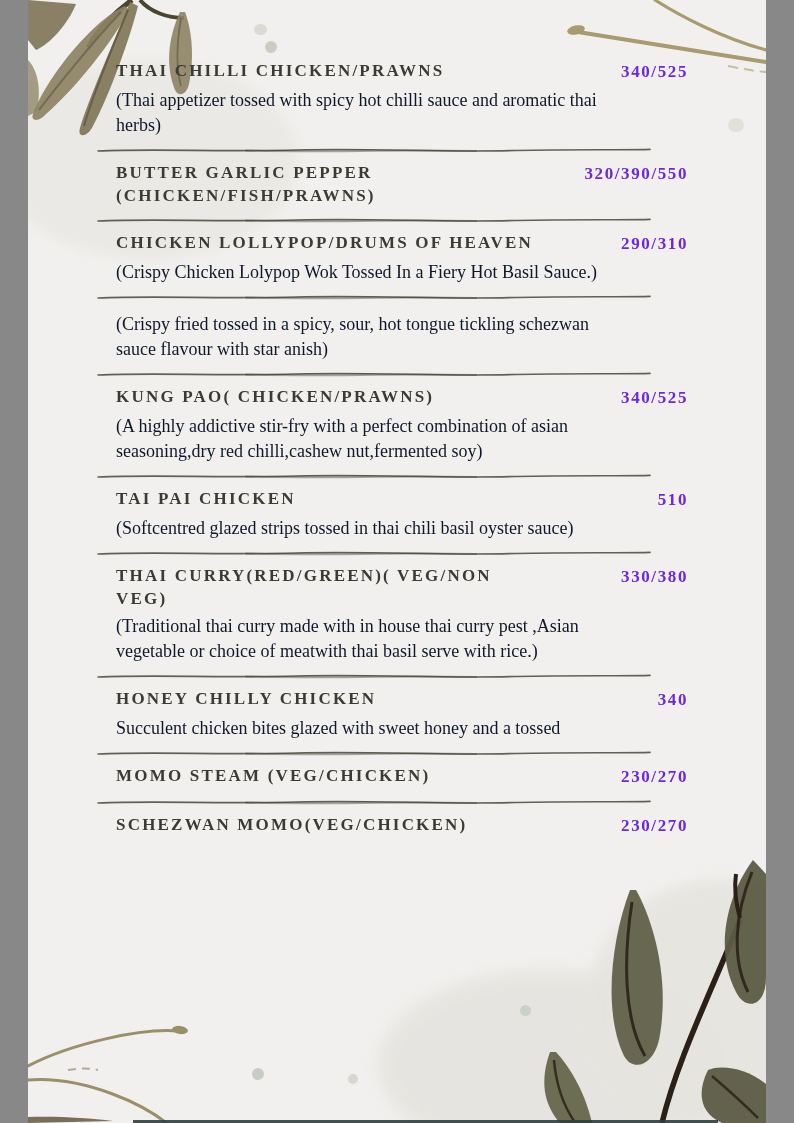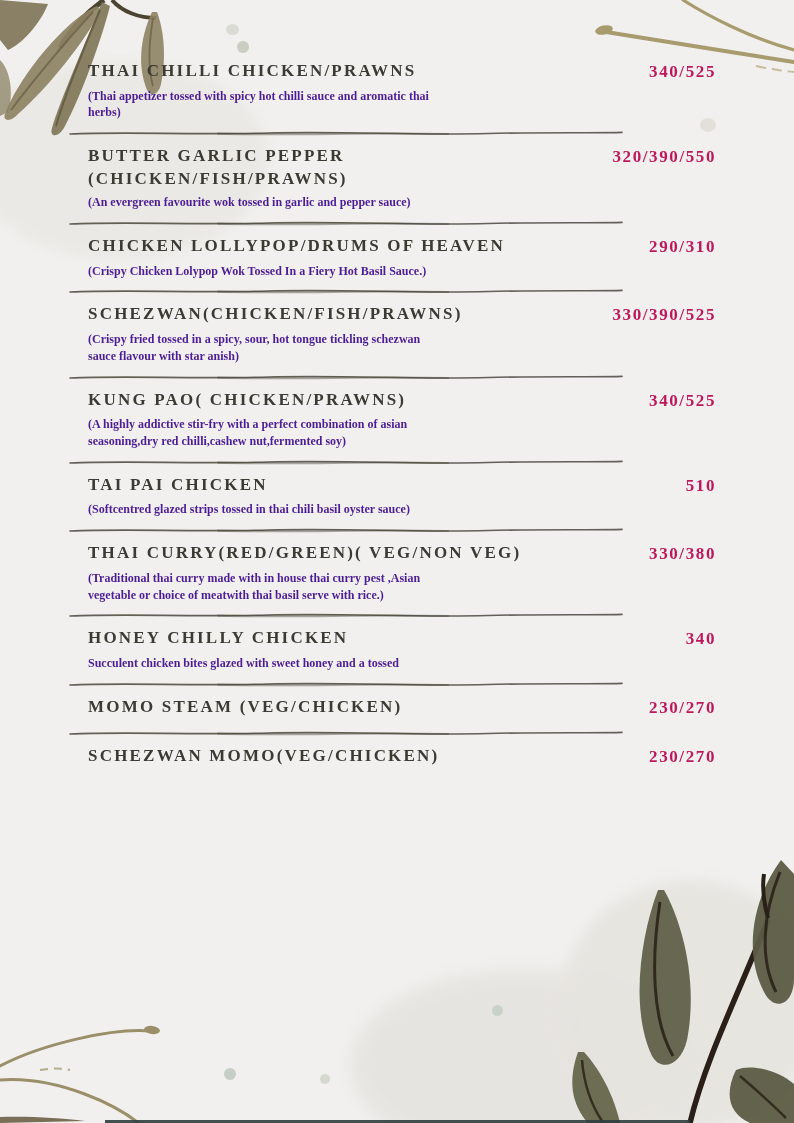--- a/index.html
+++ b/index.html
@@ -1,18 +1,18 @@
 <!DOCTYPE html>
 <html><head>
 <meta charset="utf-8">
 <style>
   html,body{margin:0;padding:0;background:#888;}
   .page{
     position:relative;
-    width:794px;height:1123px;
+    width:738px;height:1123px;
     margin:0 auto;
     background:#f1f0ee;
     overflow:hidden;
     font-family:"Liberation Serif", serif;
   }
   
   .wash{position:absolute;border-radius:50%;z-index:0;}
   .wash-topleft{left:-30px;top:60px;width:300px;height:200px;background:#e9e7e2;opacity:.75;filter:blur(6px);}
   .wash-bottomcenter{left:350px;top:970px;width:340px;height:190px;background:#e4e2dd;opacity:.8;filter:blur(8px);}
   .wash-bottomright{left:560px;top:880px;width:260px;height:250px;background:#e6e4df;opacity:.9;filter:blur(7px);}
@@ -36,27 +36,27 @@
   .row-head{display:flex;justify-content:space-between;align-items:flex-start;}
   .item-name{
     margin:0;padding-left:20px;
     font-size:17px;font-weight:bold;letter-spacing:2.2px;
     line-height:1.35;color:#3b3a33;
     white-space:pre-line;max-width:470px;
   }
   .item-price{
     flex:0 0 auto;min-width:140px;margin-left:8px;
     font-size:17px;font-weight:bold;letter-spacing:1.6px;
-    line-height:1.45;color:#be185d;
+    line-height:1.45;color:#6d28d9;
     text-align:right;white-space:pre-line;
   }
   .item-desc{
     margin:3px 0 0;padding-left:20px;
-    font-size:12px;line-height:1.4;color:#4c1d95;
-    white-space:pre-line;max-width:540px;font-weight:bold;
+    font-size:18px;line-height:1.4;color:#0f172a;
+    white-space:pre-line;max-width:540px;
   }
   .divider{display:block;margin:8px 0 0 0;width:556px;height:8px;}
 </style>
 </head>
 <body>
 
 <div class="page">
 
   <div class="wash wash-topleft"></div>
   <div class="wash wash-bottomcenter"></div>
@@ -122,21 +122,20 @@
       <path d="M150,4.6 C230,6.4 300,3.2 380,5" stroke="#4a463c" stroke-width="2.2" fill="none" stroke-linecap="round" opacity="0.45"></path>
     </svg>
   </section>
 
   <section class="row">
     <div class="row-head">
       <h3 class="item-name">BUTTER GARLIC PEPPER
 (CHICKEN/FISH/PRAWNS)</h3>
       <div class="item-price">320/390/550</div>
     </div>
-    <p class="item-desc">(An evergreen favourite wok tossed in garlic and pepper sauce)</p>
     <svg class="divider" viewBox="0 0 556 8" preserveAspectRatio="none">
       <path d="M2,5 C60,2.5 120,6 200,4 C280,2 340,6.5 420,4.5 C480,3 530,4.2 554,3.4" stroke="#4a463c" stroke-width="1.6" fill="none" stroke-linecap="round" opacity="0.85"></path>
       <path d="M150,4.6 C230,6.4 300,3.2 380,5" stroke="#4a463c" stroke-width="2.2" fill="none" stroke-linecap="round" opacity="0.45"></path>
     </svg>
   </section>
 
 
 
   <section class="row">
     <div class="row-head">
@@ -144,24 +143,20 @@
       <div class="item-price">290/310</div>
     </div>
     <p class="item-desc">(Crispy Chicken Lolypop Wok Tossed In a Fiery Hot Basil Sauce.)</p>
     <svg class="divider" viewBox="0 0 556 8" preserveAspectRatio="none">
       <path d="M2,5 C60,2.5 120,6 200,4 C280,2 340,6.5 420,4.5 C480,3 530,4.2 554,3.4" stroke="#4a463c" stroke-width="1.6" fill="none" stroke-linecap="round" opacity="0.85"></path>
       <path d="M150,4.6 C230,6.4 300,3.2 380,5" stroke="#4a463c" stroke-width="2.2" fill="none" stroke-linecap="round" opacity="0.45"></path>
     </svg>
   </section>
 
   <section class="row">
-    <div class="row-head">
-      <h3 class="item-name">SCHEZWAN(CHICKEN/FISH/PRAWNS)</h3>
-      <div class="item-price">330/390/525</div>
-    </div>
     <p class="item-desc">(Crispy fried tossed in a spicy, sour, hot tongue tickling schezwan
 sauce flavour with star anish)</p>
     <svg class="divider" viewBox="0 0 556 8" preserveAspectRatio="none">
       <path d="M2,5 C60,2.5 120,6 200,4 C280,2 340,6.5 420,4.5 C480,3 530,4.2 554,3.4" stroke="#4a463c" stroke-width="1.6" fill="none" stroke-linecap="round" opacity="0.85"></path>
       <path d="M150,4.6 C230,6.4 300,3.2 380,5" stroke="#4a463c" stroke-width="2.2" fill="none" stroke-linecap="round" opacity="0.45"></path>
     </svg>
   </section>
 
   <section class="row">
     <div class="row-head">

